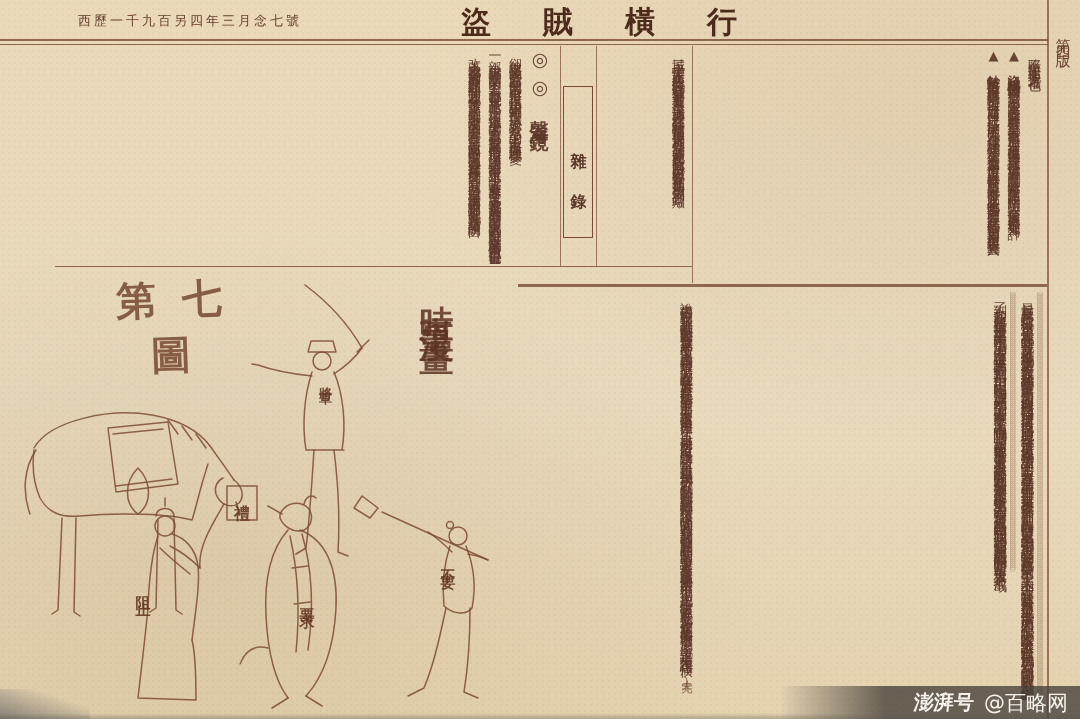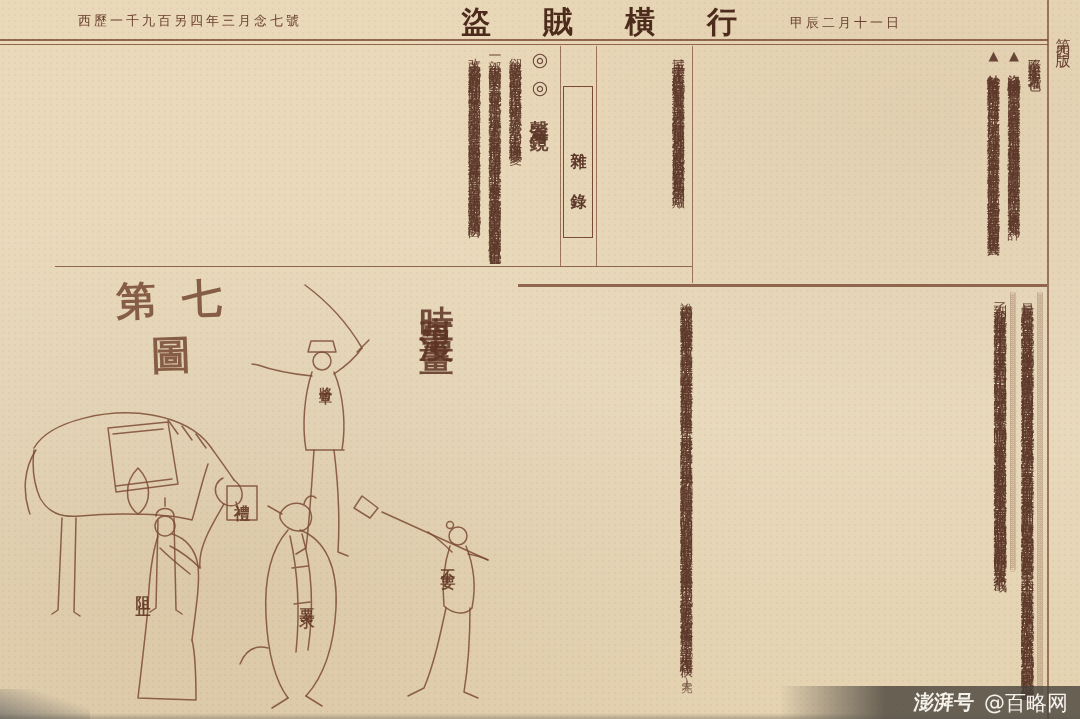--- a/index.html
+++ b/index.html
@@ -90,21 +90,20 @@
     background:linear-gradient(to top, rgba(90,85,78,.35), transparent);
   }
 </style>
 </head>
 <body>
 
 <div class="page">
 
   <div class="abs masthead-title">盜賊橫行</div>
   <div class="abs masthead-date date-west">西歷一千九百另四年三月念七號</div>
-  <div class="abs masthead-date date-lunar">甲辰二月十一日</div>
   <div class="abs v edition">第四版</div>
 
   <div class="rule-h" style="left:0;top:39px;width:1048px;height:2px;"></div>
   <div class="rule-h" style="left:0;top:44px;width:1048px;height:1px;"></div>
   <div class="rule-v" style="left:1047px;top:0;width:1.5px;height:719px;"></div>
   <div class="rule-v" style="left:692px;top:46px;width:1px;height:237px;"></div>
   <div class="rule-v" style="left:596px;top:46px;width:1px;height:220px;"></div>
   <div class="rule-v" style="left:560px;top:46px;width:1px;height:220px;"></div>
   <div class="rule-h" style="left:55px;top:266px;width:637px;height:1px;"></div>
   <div class="rule-h" style="left:518px;top:284px;width:529px;height:3px;"></div>

